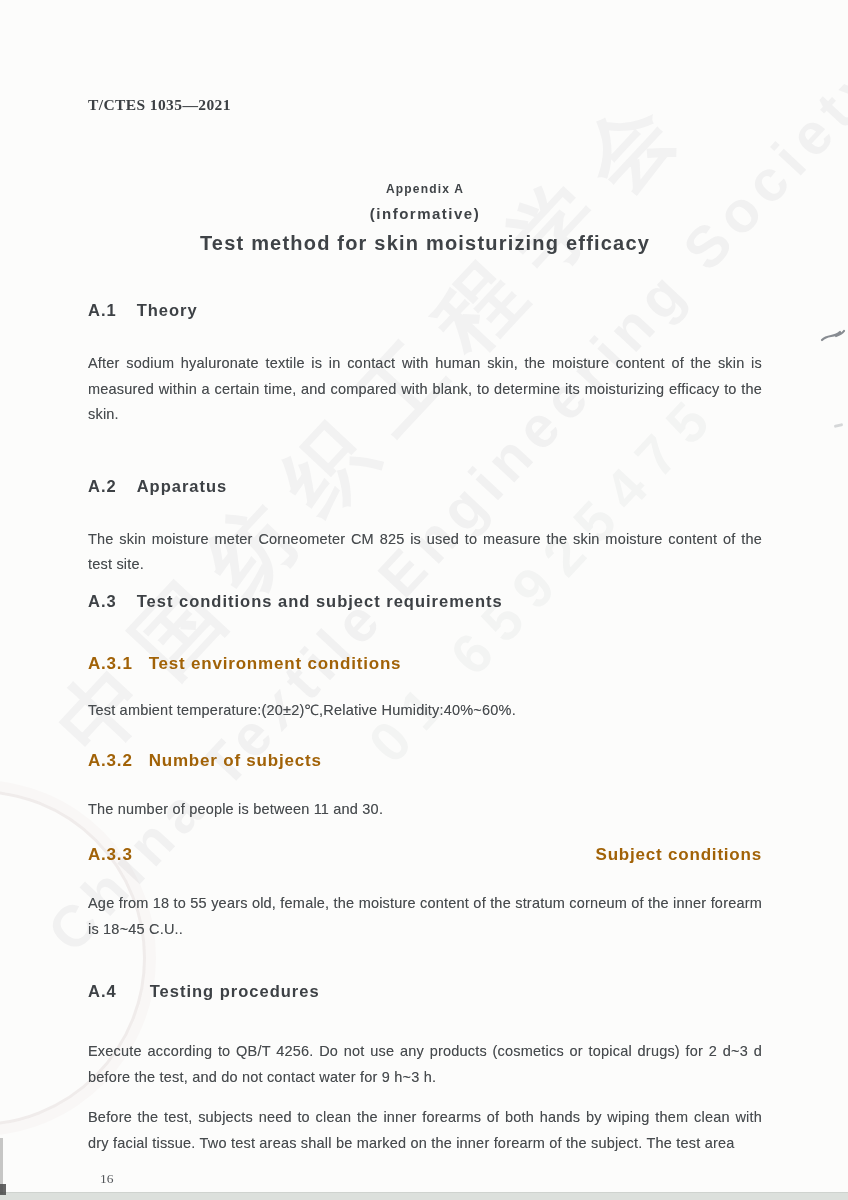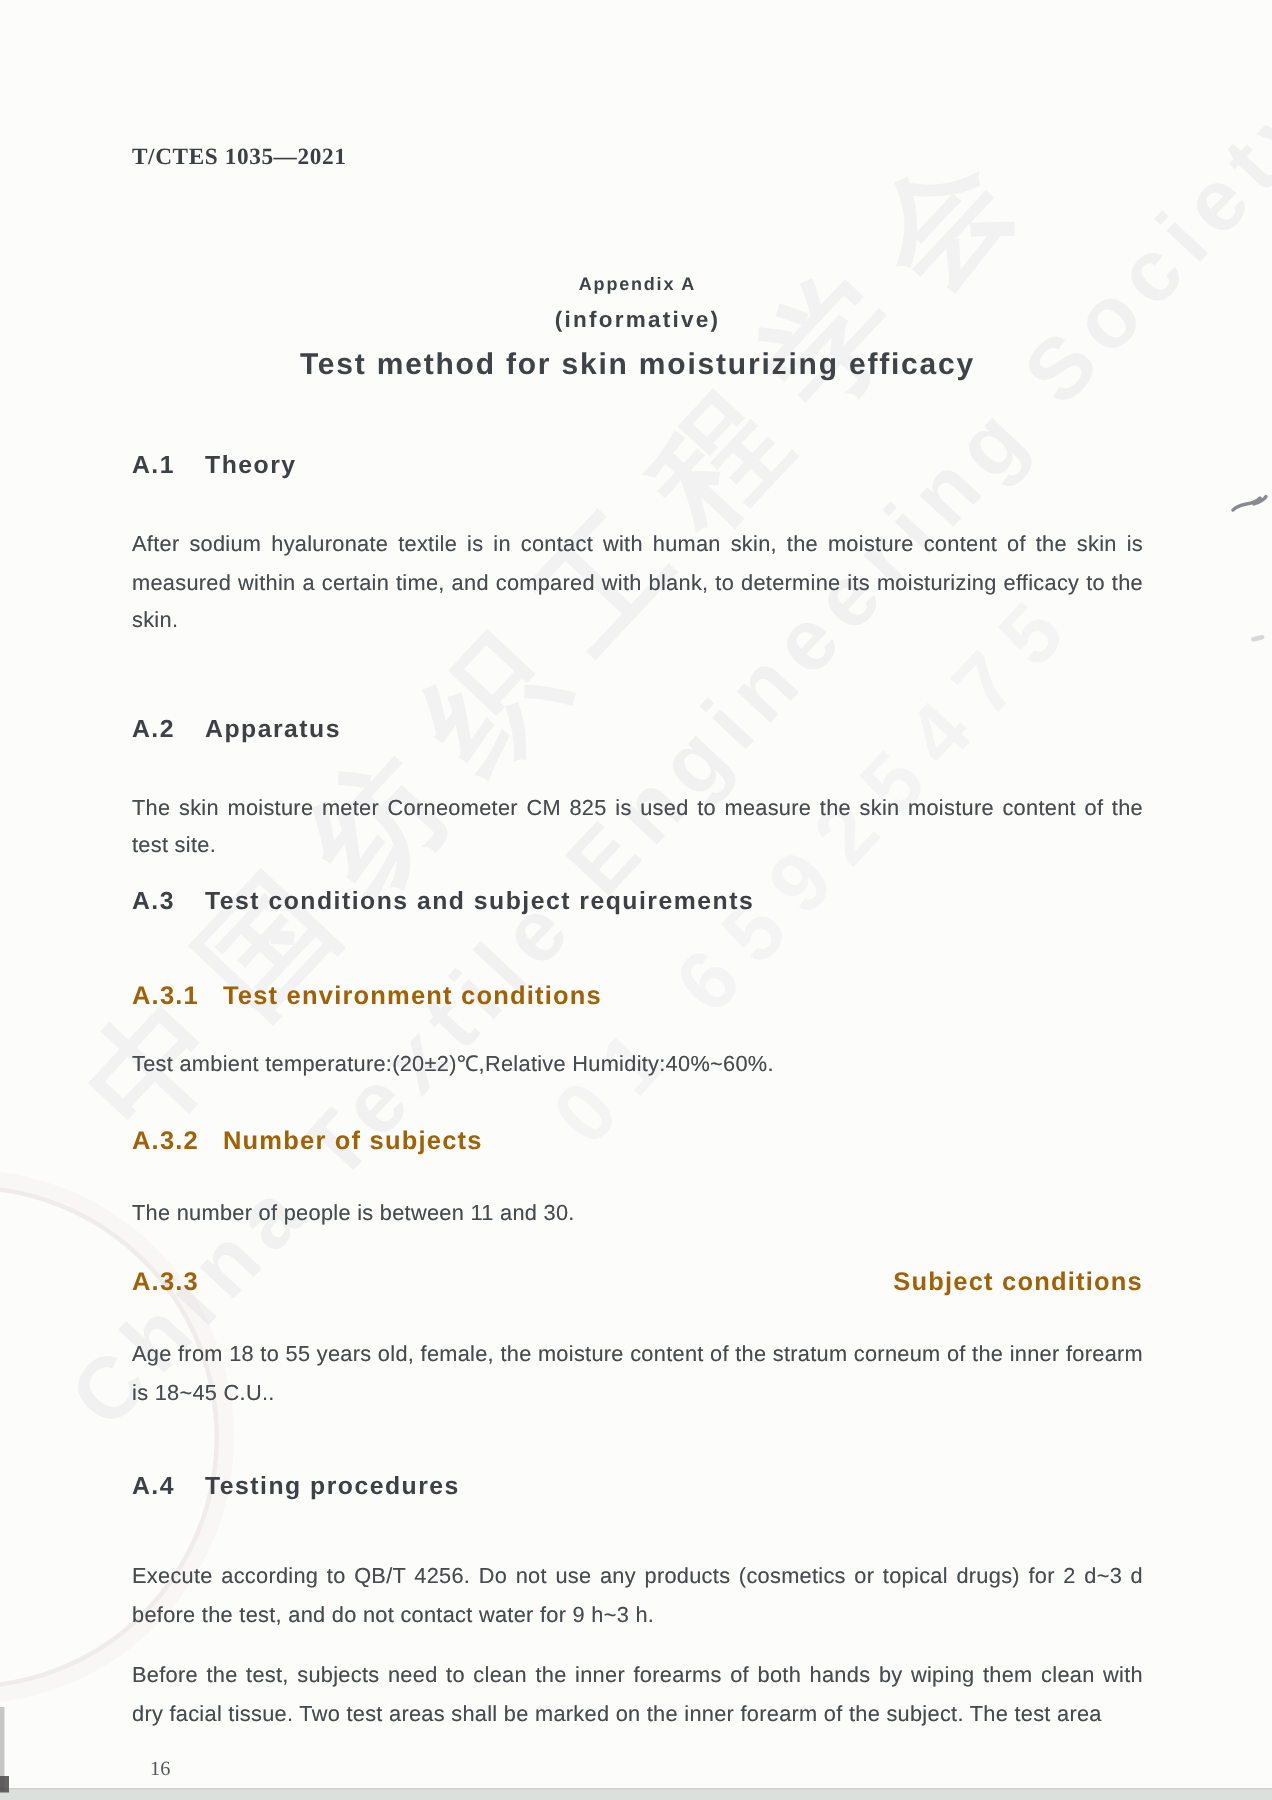--- a/index.html
+++ b/index.html
@@ -100,21 +100,21 @@
   .mt-p1{margin-top:31px;}
   .mt-a2{margin-top:49px;}
   .mt-p2{margin-top:31px;}
   .mt-a3{}
   .mt-a31{margin-top:43px;}
   .mt-p31{margin-top:24px;}
   .mt-a32{margin-top:27px;}
   .mt-p32{margin-top:26px;}
   .mt-a33{margin-top:23px;justify-content:space-between;}
   .mt-p33{margin-top:26px;}
-  .mt-a4{margin-top:40px;}
+  .mt-a4{margin-top:40px;gap:13px;}
   .mt-p41{margin-top:38px;}
   .mt-p42{margin-top:15px;}
   .page-number{
     font-family:"Liberation Serif", serif;
     font-size:13.5px;color:#53565a;
     margin-top:6px;margin-left:12px;
   }
 </style>
 </head>
 <body>

